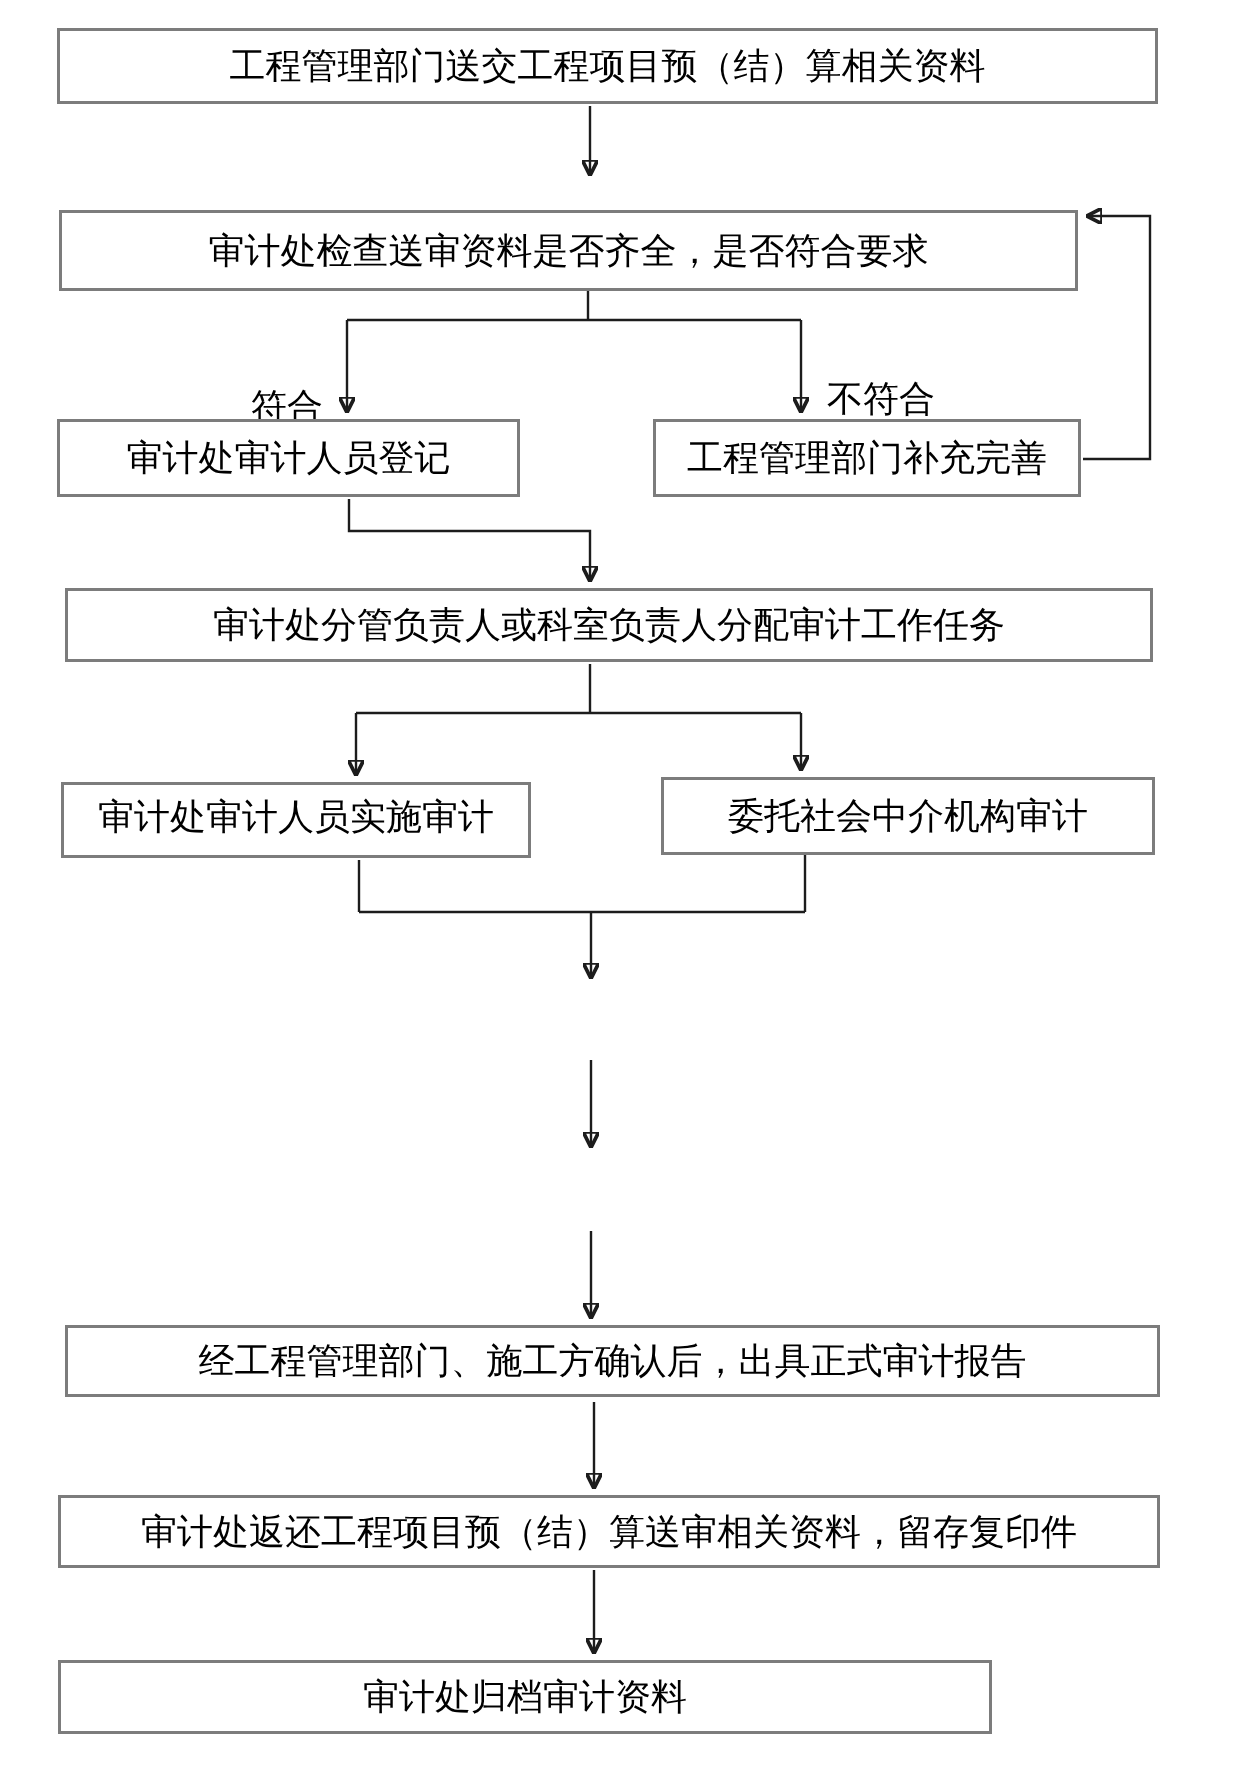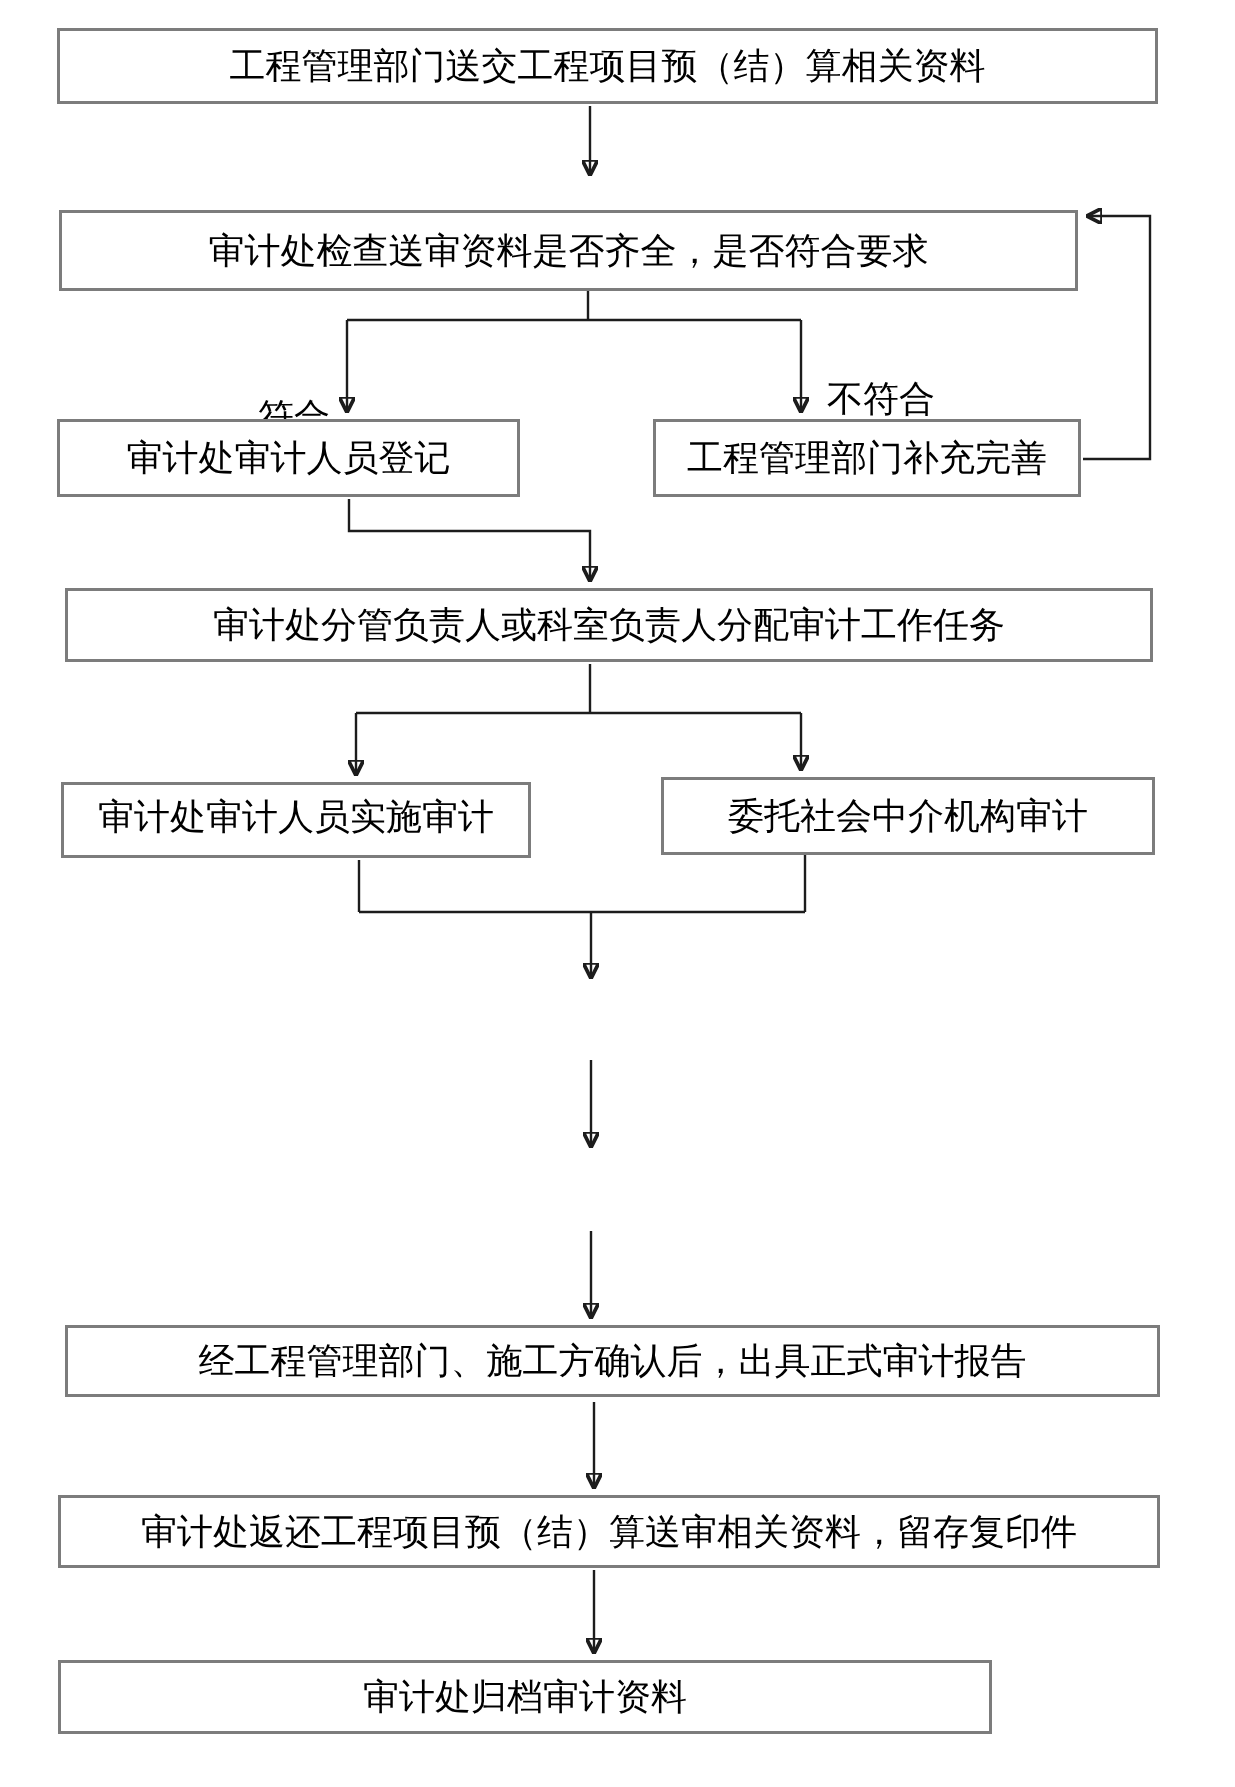--- a/index.html
+++ b/index.html
@@ -47,21 +47,21 @@
   #n3  { left: 57px;  top: 419px;  width: 463px;  height: 78px; }
   #n4  { left: 653px; top: 419px;  width: 428px;  height: 78px; }
   #n5  { left: 65px;  top: 588px;  width: 1088px; height: 74px; }
   #n6  { left: 61px;  top: 782px;  width: 470px;  height: 76px; font-family: Liberation Mono, monospace; }
   #n7  { left: 661px; top: 777px;  width: 494px;  height: 78px; }
   #n8  { left: 58px;  top: 985px;  width: 1099px; height: 73px; }
   #n9  { left: 60px;  top: 1154px; width: 1099px; height: 75px; }
   #n10 { left: 65px;  top: 1325px; width: 1095px; height: 72px; }
   #n11 { left: 58px;  top: 1495px; width: 1102px; height: 73px; }
   #n12 { left: 58px;  top: 1660px; width: 934px; height: 74px; }
-  #label-match    { left: 251px; top: 399px; margin-left: 7px; }
+  #label-match    { left: 251px; top: 389px; }
   #label-no-match { left: 827px; top: 381px; }
 </style>
 </head>
 <body>
 
 <div id="canvas">
 
   <svg id="connector-layer" viewBox="0 0 1235 1787" xmlns="http://www.w3.org/2000/svg">
     <defs>
       <marker id="arrow" viewBox="0 0 10 10" refX="9" refY="5" markerWidth="6.5" markerHeight="6.5" orient="auto-start-reverse">

